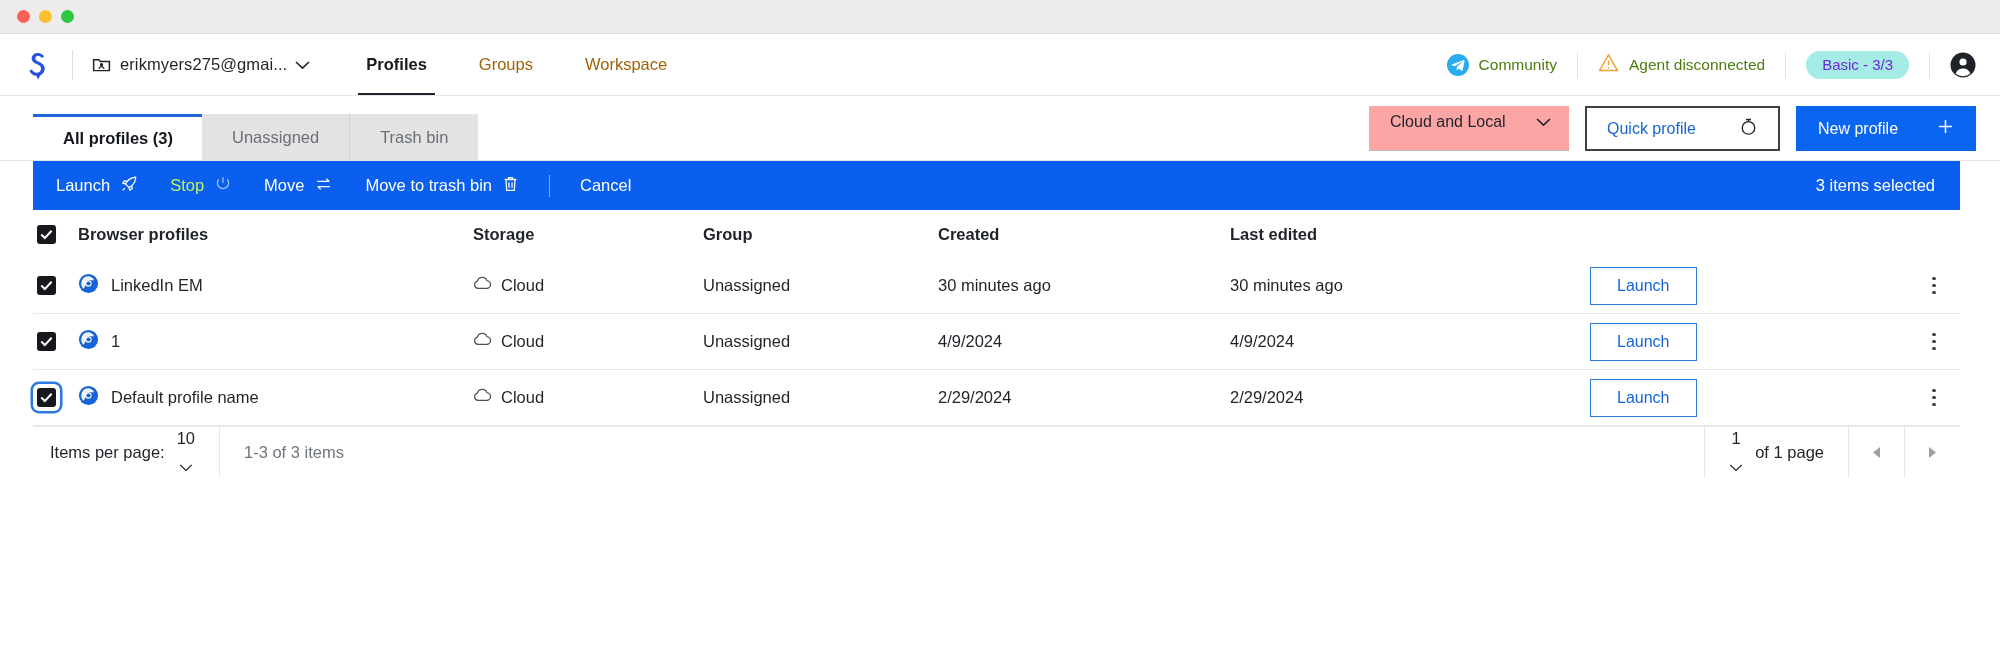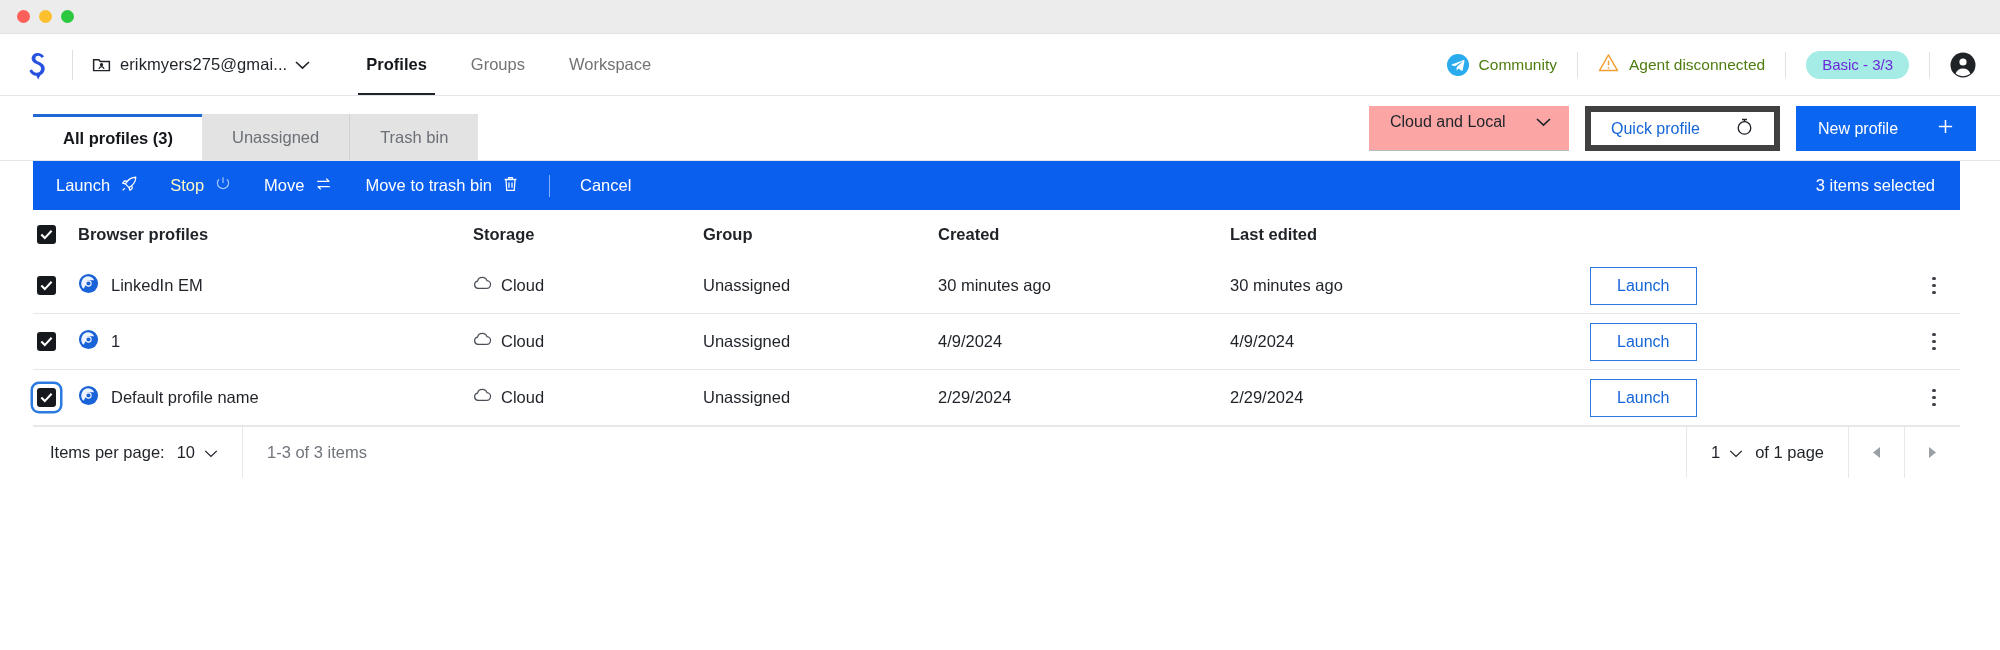--- a/index.html
+++ b/index.html
@@ -30,23 +30,23 @@
     padding: 0 24px 0 22px;
     position: relative;
   }
   .logo { width: 32px; height: 32px; display:flex; align-items:center; justify-content:center; }
   .vdiv { width: 1px; height: 30px; background: #dcdfe4; margin: 0 18px; }
   .acct { display: flex; align-items: center; gap: 8px; cursor: pointer; }
   .acct .folder-icon { width: 21px; height: 21px; display:flex; }
   .acct-label { font-size: 16.5px; color: #1f2328; letter-spacing: .1px; }
   .caret { display: inline-block; }
 
-  .mainnav { display: flex; align-items: center; gap: 0; margin-left: 34px; height: 100%; }
+  .mainnav { display: flex; align-items: center; gap: 8px; margin-left: 34px; height: 100%; }
   .navitem {
-    font-size: 16.5px; color: #737373; padding: 0 22px;
+    font-size: 16.5px; color: #a16207; padding: 0 22px;
     height: 100%; display: flex; align-items: center; cursor: pointer;
     position: relative; white-space: nowrap;
   }
   .navitem.active { color: #14171b; font-weight: 700; }
   .navitem.active:after {
     content:""; position:absolute; left: 14px; right: 14px; bottom: 0;
     height: 2.5px; background: #1f2328;
   }
   .navitem .caret { margin-left: 8px; }
 
@@ -84,36 +84,36 @@
   .btn {
     height: 45px; display: flex; align-items: center; font-size: 16px;
     cursor: pointer; white-space: nowrap;
   }
   .btn-select {
     background: #fca5a5; color: #1f2328; padding: 0 18px 12px 21px;
     min-width: 200px; justify-content: space-between; gap: 26px;
     border-bottom: 1px solid #b9bcc0;
   }
   .btn-outline {
-    background: #fff; color: #1565d8; border: 6px solid #404040;
+    background: #fff; color: #1565d8; border: 2px solid #404040;
     padding: 12px 20px; min-width: 195px; justify-content: space-between; gap: 24px;
   }
   .btn-primary {
     background: #0a65f0; color: #fff; padding: 0 22px;
     min-width: 180px; justify-content: space-between; gap: 26px;
   }
 
   
   .actionbar {
     margin: 0 40px 0 33px; height: 49px; background: #0a5fef;
     display: flex; align-items: center; padding: 0 22px 0 23px; color: #fff;
   }
   .ab-item { display: flex; align-items: center; gap: 10px; font-size: 16.5px; padding: 0 16px; cursor: pointer; white-space: nowrap; }
   .ab-item:first-child { padding-left: 0; }
-  .ab-item.disabled { color: #fef9c3; cursor: default; }
+  .ab-item.disabled { color: #bef264; cursor: default; }
   .ab-sep { width: 1px; height: 22px; background: #7fadf8; margin: 0 14px; }
   .ab-right { margin-left: auto; font-size: 16.5px; padding-right: 3px; }
 
   
   .table { margin: 0 40px 0 33px; }
   .trow {
     display: flex; align-items: center; height: 56px;
     border-bottom: 1px solid #e6e8ea; font-size: 16.5px; color: #1f2328;
   }
   .trow.head { height: 48px; font-weight: 700; border-bottom: none; }
@@ -146,21 +146,21 @@
   .footer {
     margin: 0 40px 0 33px; height: 52px; display: flex; align-items: center;
     border-top: 1px solid #e6e8ea; font-size: 16.5px; color: #1f2328;
   }
   .f-cell { display: flex; align-items: center; gap: 12px; padding: 0 24px; height: 100%; white-space: nowrap; }
   .f-cell.first { padding-left: 17px; }
   .f-sep { width: 1px; height: 100%; background: #e6e8ea; }
   .f-muted { color: #70757c; }
   .f-right { margin-left: auto; display: flex; align-items: center; height: 100%; }
   .f-arrow { padding: 0 22px; color: #9aa0a6; height: 100%; display:flex; align-items:center; cursor: pointer; }
-  .sel-inline { display: flex; align-items: center; gap: 9px; cursor: pointer; }
+  .sel-inline { display: flex; align-items: center; gap: 9px; cursor: pointer; flex-direction: column; }
 </style>
 </head>
 <body>
 
 <div class="titlebar">
   <span class="dot red"></span>
   <span class="dot yellow"></span>
   <span class="dot green"></span>
 </div>
 

